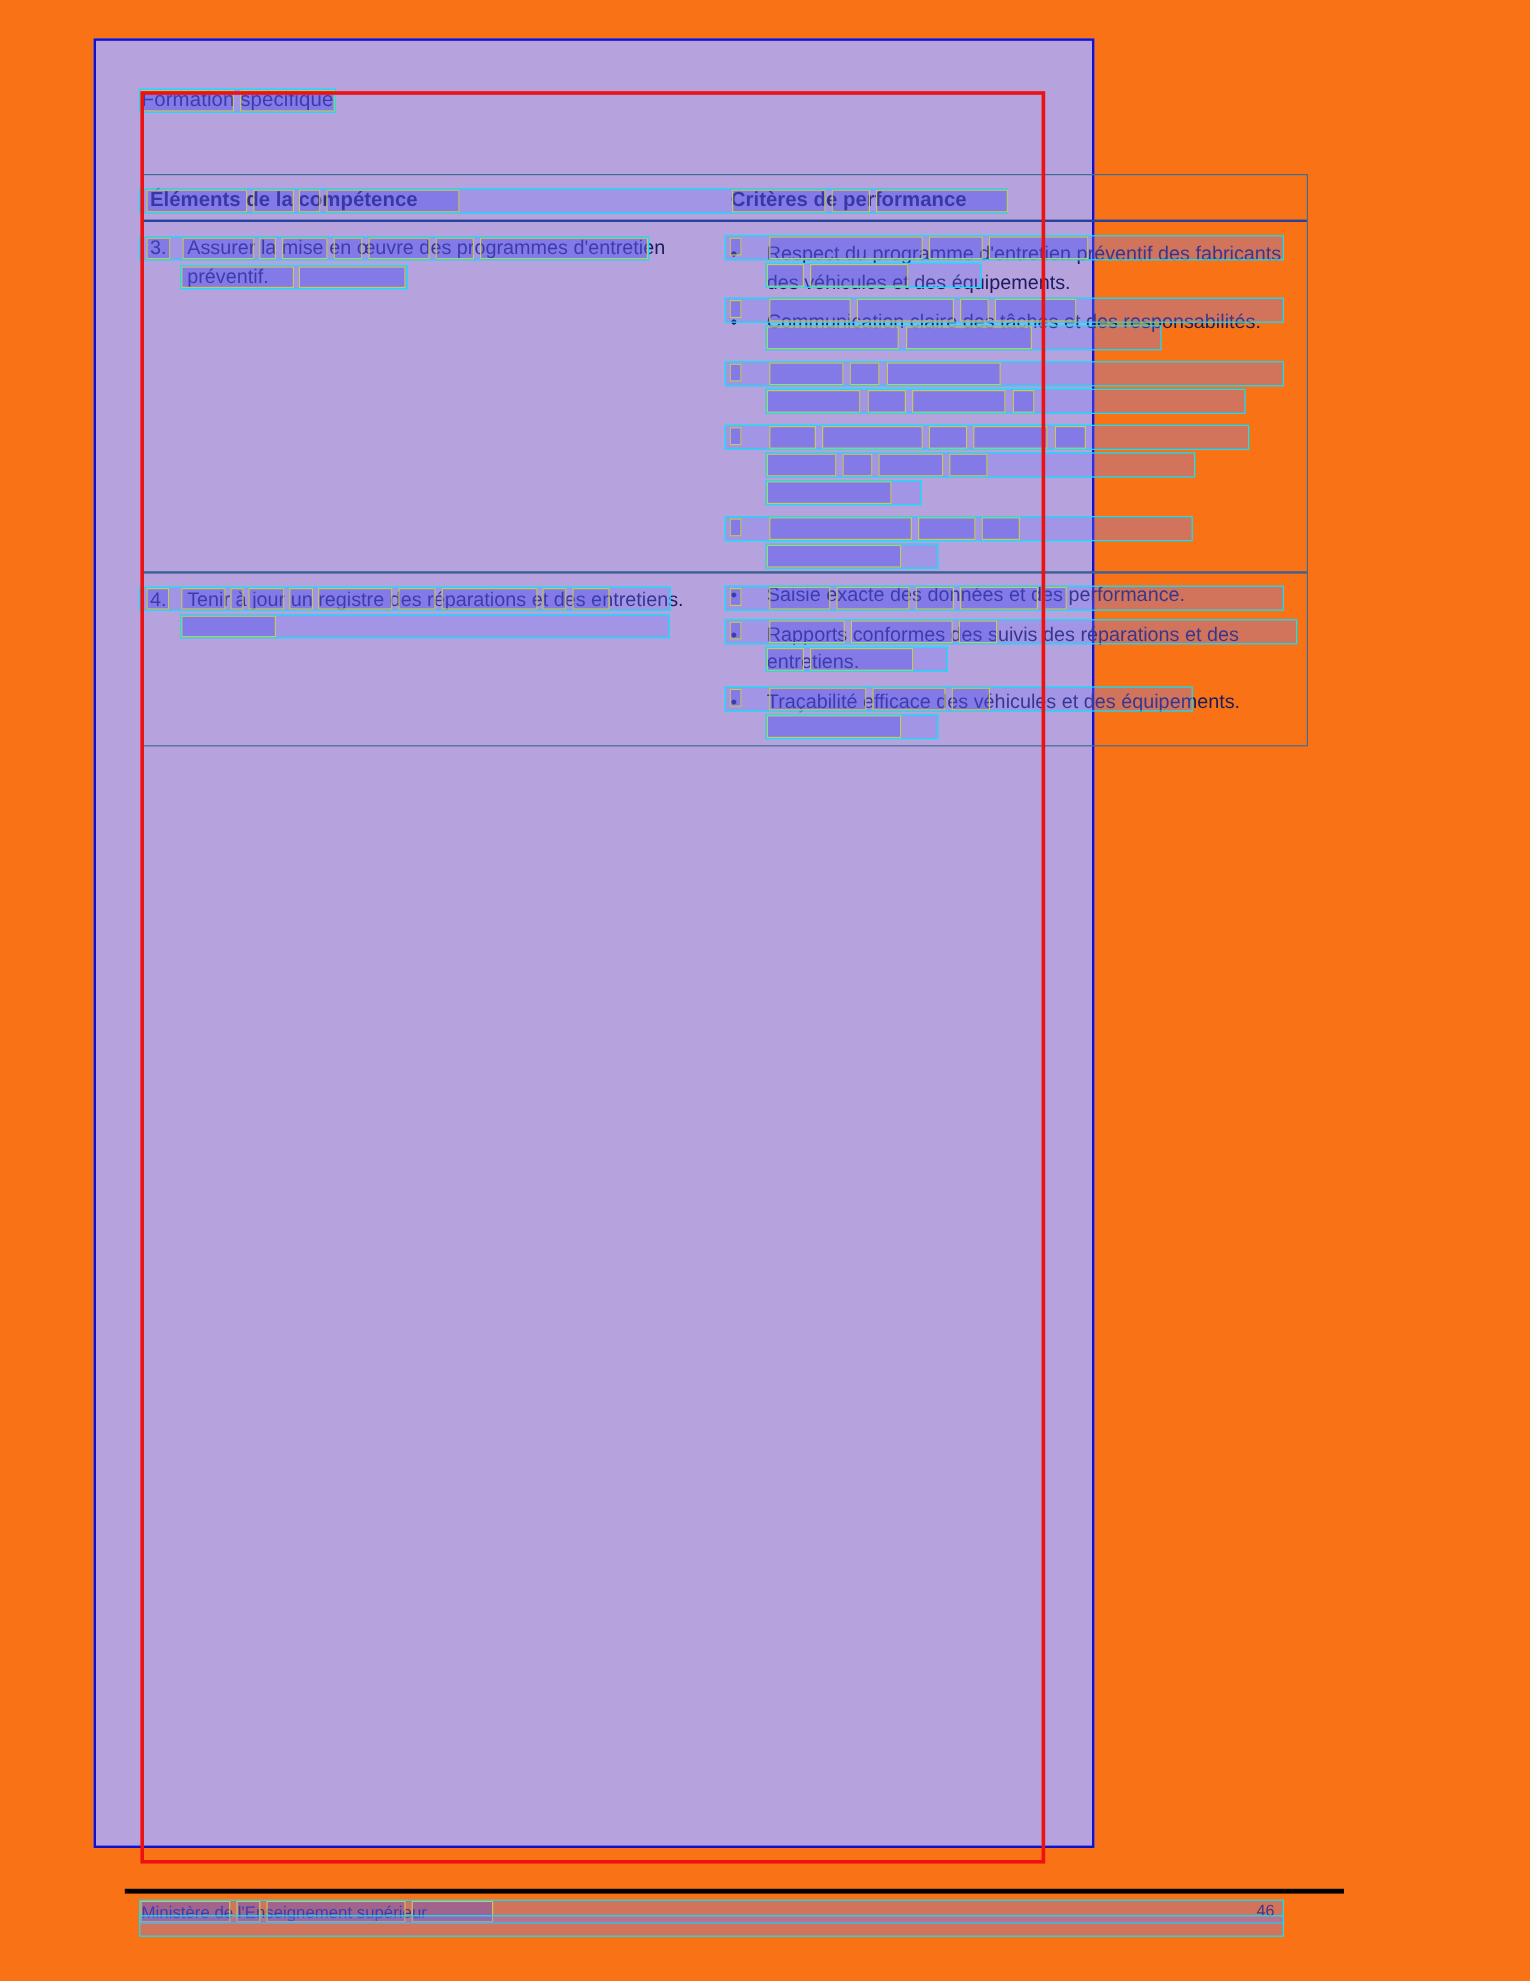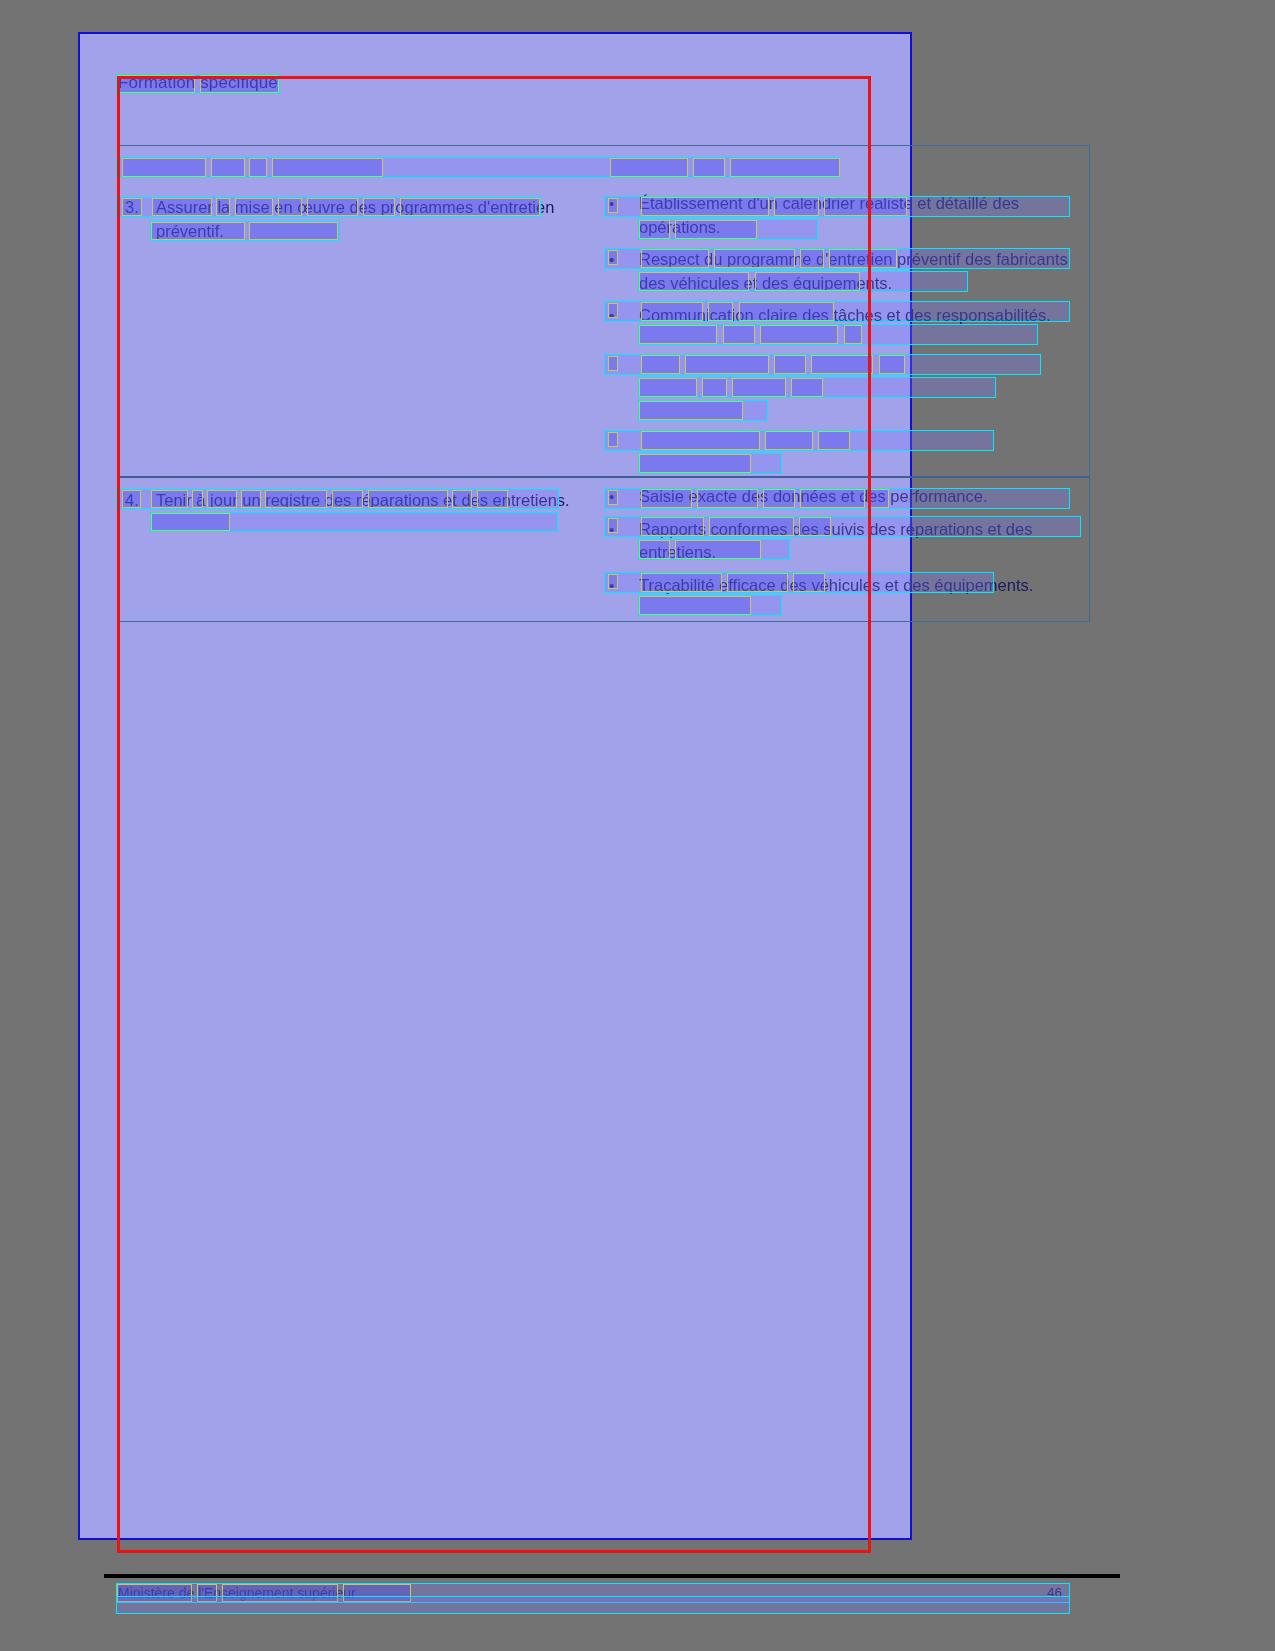--- a/index.html
+++ b/index.html
@@ -1,19 +1,19 @@
 <!DOCTYPE html>
 <html><head>
 <meta charset="utf-8">
 <style>
   html,body{margin:0;padding:0;background:#ffffff;}
   body{width:1275px;height:1651px;position:relative;font-family:"Liberation Sans",sans-serif;}
 
   
-  #page{position:absolute;left:0;top:0;width:1275px;height:1651px;background:#737373;}
+  #page{position:absolute;left:0;top:0;width:1275px;height:1651px;background:#f97316;}
 
   
   .page-region{
     position:absolute;left:78px;top:32px;width:834px;height:1508px;
     background:rgba(170,170,255,0.85);
     border:2px solid #1010d0;
     box-sizing:border-box;
   }
   
   .red-rect{
@@ -84,31 +84,35 @@
 <div id="page">
 
   <div class="page-region"></div>
 
   <div class="doc">
 
     <div class="hdr">Formation spécifique</div>
 
     <div class="tbl">
 
+      <div class="tbl-head">
+        <div class="th th-left">Éléments de la compétence</div>
+        <div class="th th-right">Critères de performance</div>
+      </div>
 
       <div class="row row1 row-sep">
         <div class="cell-left">
           <div class="elem">
             <span class="num">3.</span>
             <span>Assurer la mise en œuvre des programmes d'entretien préventif.</span>
           </div>
         </div>
         <div class="cell-right">
           <ul class="crit">
-            <li><span class="bul">•</span><span>Établissement d'un calendrier réaliste et détaillé des opérations.</span></li>
+            <li><span class="bul">•</span></li>
             <li><span class="bul">•</span></li>
             <li><span class="bul">•</span><span>Respect du programme d'entretien préventif des fabricants des véhicules et des équipements.</span></li>
             <li><span class="bul">•</span></li>
             <li><span class="bul">•</span><span>Communication claire des tâches et des responsabilités.</span></li>
           </ul>
         </div>
       </div>
 
       <div class="row row2">
         <div class="cell-left">

